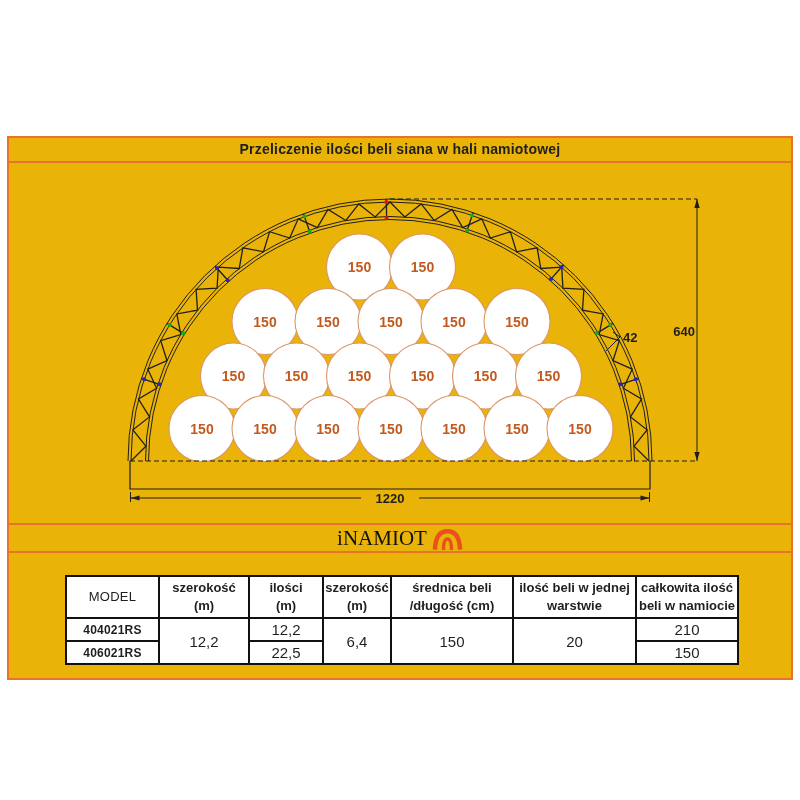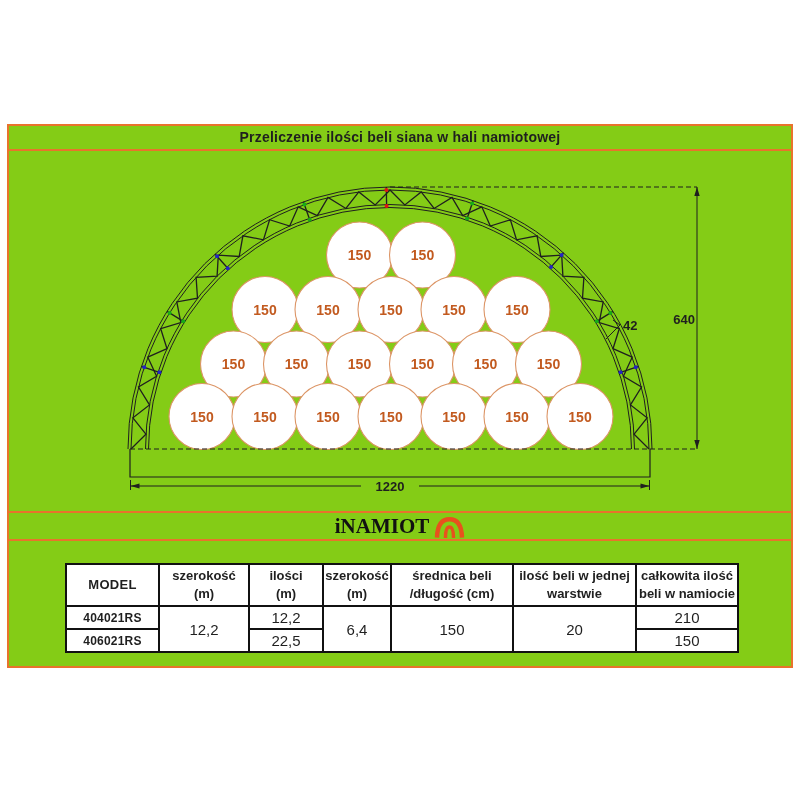--- a/index.html
+++ b/index.html
@@ -1,30 +1,30 @@
 <!DOCTYPE html>
 <html><head>
 <meta charset="utf-8">
 <style>
   html,body{margin:0;padding:0;background:#fff;width:800px;height:800px;overflow:hidden;
             font-family:"Liberation Sans",sans-serif;color:#1f1f1f;}
-  .frame{position:absolute;left:7px;top:124px;width:782px;height:540px;border:2px solid #e8732c;background:#84cc16;}
+  .frame{position:absolute;left:7px;top:136px;width:782px;height:540px;border:2px solid #e8732c;background:#eab308;}
   .title-bar{height:23px;line-height:23px;border-bottom:2px solid #e8732c;text-align:center;
              font-weight:bold;font-size:14px;letter-spacing:.2px;}
   .diagram-area{position:relative;height:360px;}
   #dsvg{display:block;}
   #dsvg text{font-family:"Liberation Sans",sans-serif;}
   .logo-band{height:26px;border-top:2px solid #e8732c;border-bottom:2px solid #e8732c;
              display:flex;align-items:center;justify-content:center;gap:5px;}
-  .logo-text{font-family:"Liberation Serif",serif;font-weight:bold;font-size:21px;color:#111;line-height:1;}
+  .logo-text{font-family:"Liberation Serif",serif;font-weight:normal;font-size:21px;color:#111;line-height:1;}
   .table-section{position:relative;height:125px;}
   table.specs{position:absolute;left:56px;top:22px;width:672px;border-collapse:collapse;table-layout:fixed;}
   table.specs td{border:2px solid #111;text-align:center;vertical-align:middle;padding:0;background:#fff;}
   .hdr{height:40px;font-size:13px;line-height:1.35;font-weight:bold;}
-  .hdr.model{font-weight:bold;letter-spacing:.3px;margin-top:36px;}
+  .hdr.model{font-weight:normal;letter-spacing:.3px;margin-top:36px;}
   .val{height:21px;font-size:15px;}
   .model-cell{font-weight:bold;font-size:12px;letter-spacing:.2px;}
 </style>
 </head>
 <body>
 
 <div class="frame">
 
   <div class="title-bar">Przeliczenie ilości beli siana w hali namiotowej</div>
 

